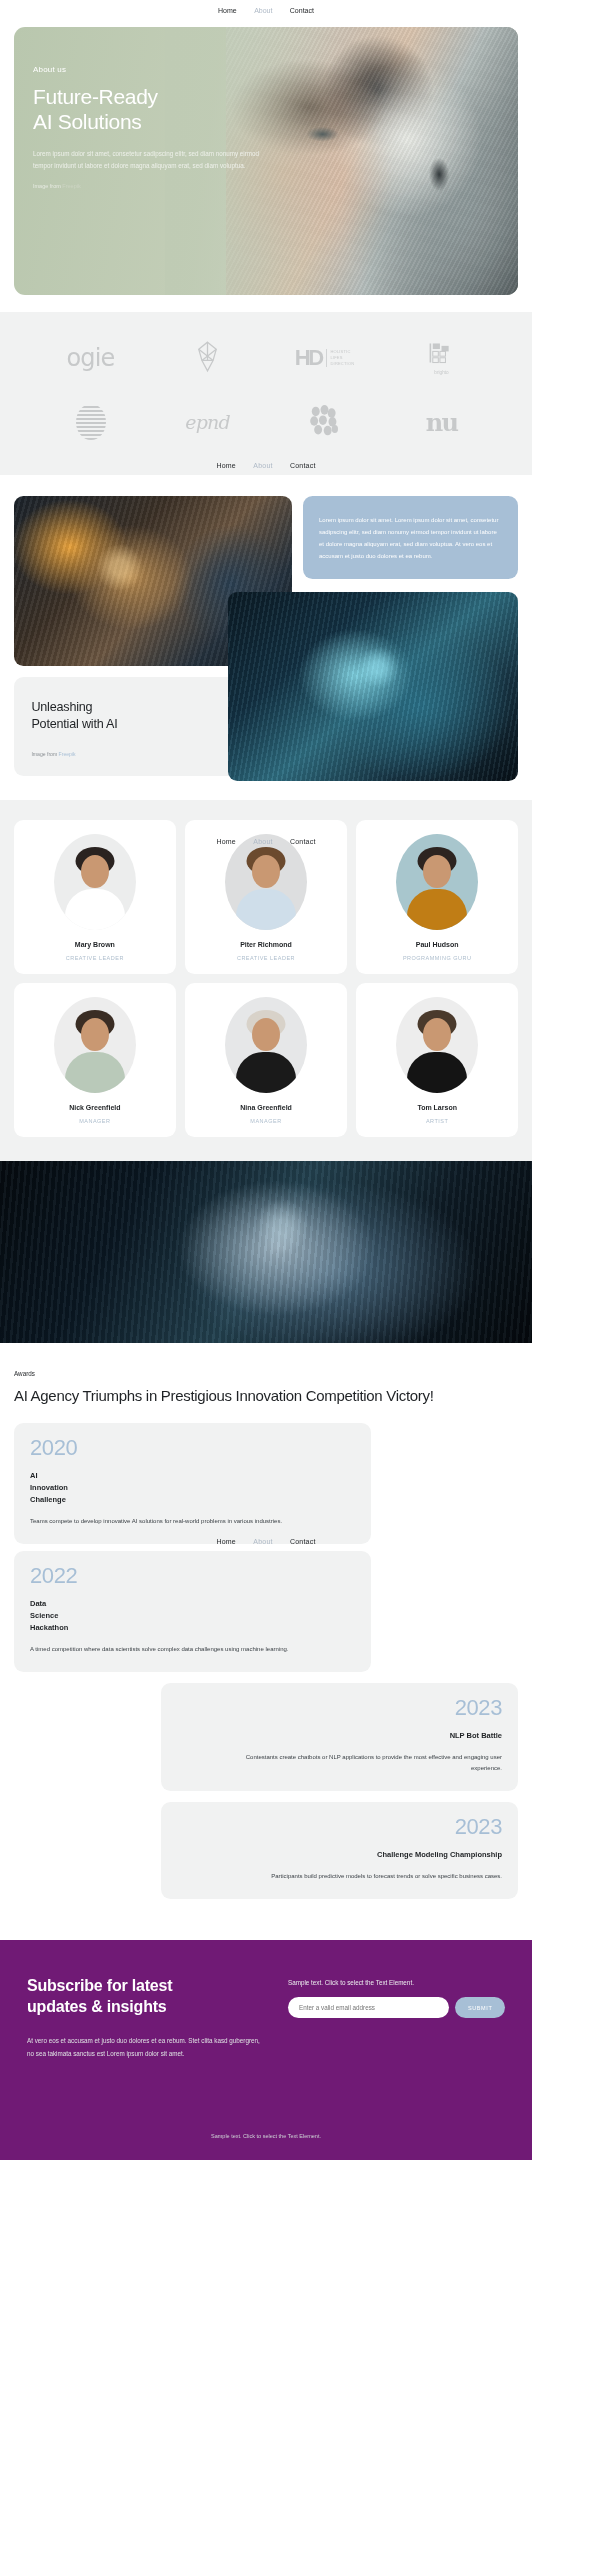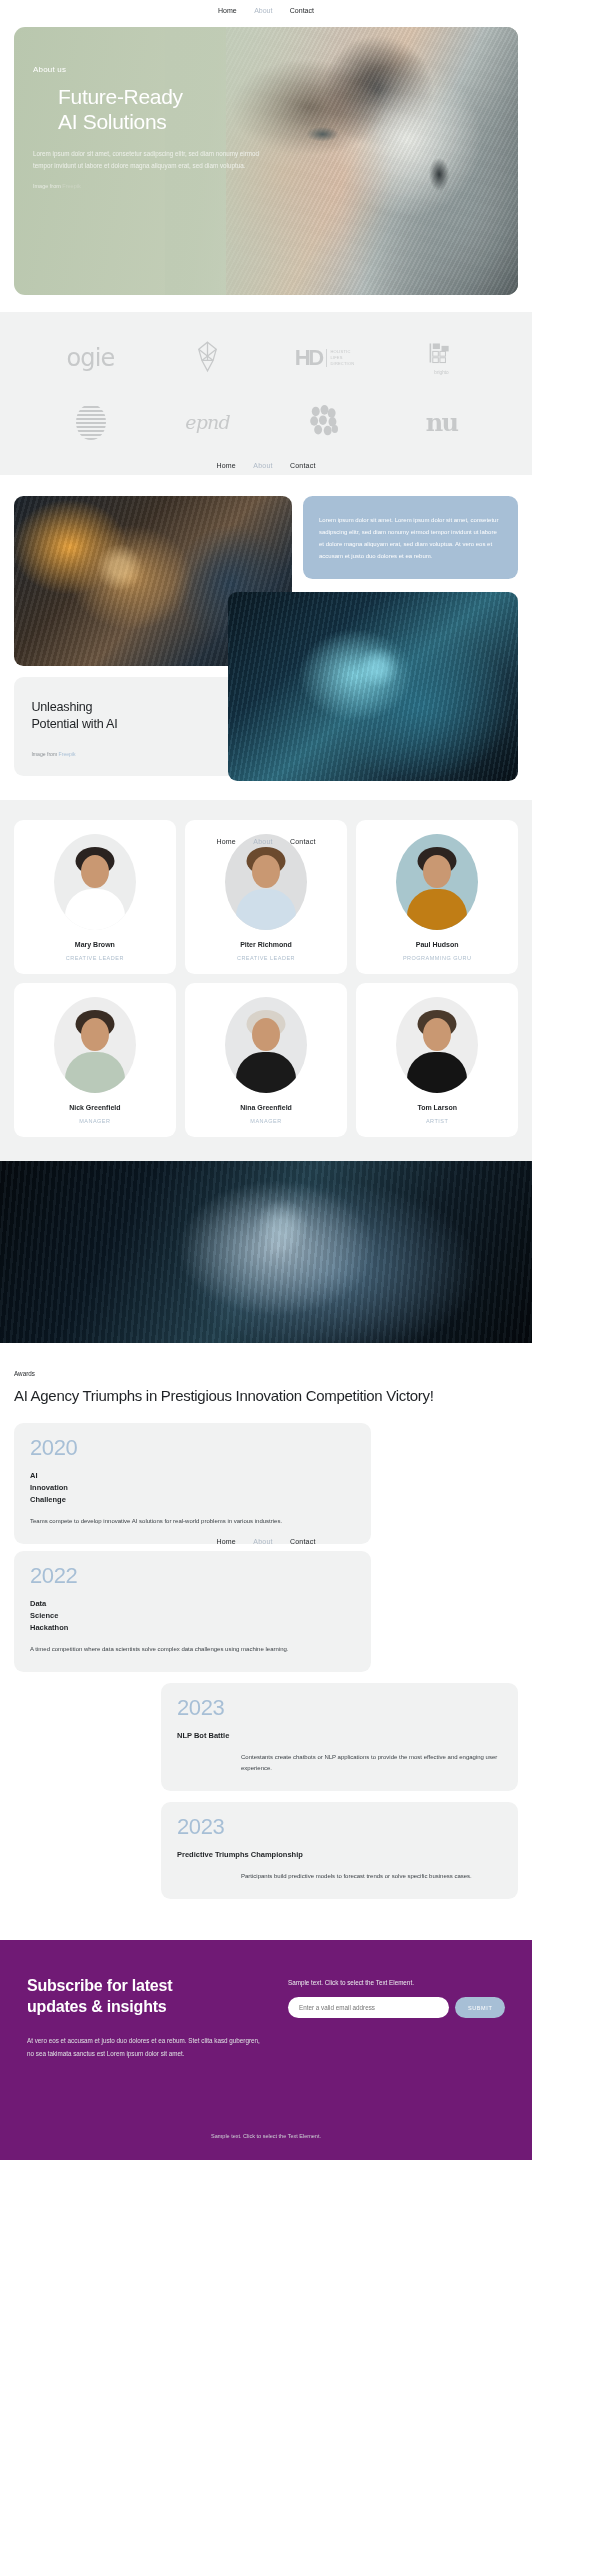--- a/index.html
+++ b/index.html
@@ -69,21 +69,21 @@
     background: linear-gradient(90deg, rgba(191,203,180,1) 0%, rgba(191,203,180,0) 100%);
   }
   .hero-inner {
     position: relative; z-index: 3;
     padding: 38px 0 0 19px;
     max-width: 261px;
   }
   .hero-eyebrow { color:#fff; font-size:8px; margin-bottom:11px; letter-spacing:0.2px; }
   .hero-title {
     color:#fff; font-size:21px; line-height:1.18; font-weight:400;
-    letter-spacing:-0.3px; margin-bottom:14px;margin-left:25px;
+    letter-spacing:-0.3px; margin-bottom:14px;
   }
   .hero-para { color:#f2f4ef; font-size:6.3px; line-height:1.85; max-width:237px; opacity:.92; }
   .hero-credit { color:#eef0ea; font-size:5.5px; margin-top:11px; opacity:.85; }
   .hero-credit a { color:#cfd6c6; text-decoration:none; }
 
   
   .logos {
     background:#f1f2f2;
     padding: 27px 32px 35px 32px;
     margin-top: 17.4px;
@@ -190,21 +190,21 @@
       radial-gradient(circle at 53% 36%, rgba(210,235,245,.35) 0 2.5%, rgba(210,235,245,0) 9%),
       repeating-linear-gradient(95deg, rgba(200,230,245,.05) 0 2.4px, rgba(0,0,0,.09) 2.4px 6.3px);
   }
 
   
   .awards { padding: 27px 14px 20.5px 14px; position:relative; background:#fff; }
   .aw-eyebrow { font-size:6.3px; color:#1f2225; margin-bottom:9.5px; }
   .aw-title { font-size:15px; line-height:1.3; font-weight:400; letter-spacing:-0.3px; margin-bottom:17.4px; }
   .aw-card { background:#f1f2f2; border-radius:9.5px; padding: 14px 16px 17.4px 16px; }
   .aw-card.left { width: 357px; }
-  .aw-card.right { width: 357px; margin-left:auto; }
+  .aw-card.right { width: 357px; margin-left:auto; text-align:right; }
   .aw-year { font-size:22px; color:#a7bfd6; line-height:1; margin-bottom:11px; letter-spacing:-0.4px; }
   .aw-name { font-size:7.5px; font-weight:700; line-height:1.6; margin-bottom:9.5px; color:#1f2225; }
   .aw-desc { font-size:6px; line-height:1.85; color:#3c4247; max-width:261px; }
   .aw-card.right .aw-desc { margin-left:auto; }
   .aw-gap { height:11px; }
 
   
   .footer { background:#701a75; padding: 36px 27px 20.5px 27px; color:#fff; margin-top: 20.5px; }
   .footer-row { display:flex; gap:24px; }
   .f-left { width: 237px; }
@@ -433,21 +433,21 @@
         </div>
         <div class="aw-gap"></div>
         <div class="aw-card right">
           <div class="aw-year">2023</div>
           <div class="aw-name"><span>NLP Bot Battle</span></div>
           <div class="aw-desc">Contestants create chatbots or NLP applications to provide the most effective and engaging user experience.</div>
         </div>
         <div class="aw-gap"></div>
         <div class="aw-card right">
           <div class="aw-year">2023</div>
-          <div class="aw-name"><span>Predictive Triumphs Championship</span></div>
+          <div class="aw-name"><span>Challenge Modeling Championship</span></div>
           <div class="aw-desc">Participants build predictive models to forecast trends or solve specific business cases.</div>
         </div>
       </div>
   </div>
 
   <div class="footer">
     <div class="footer-row">
       <div class="f-left">
         <div class="f-title">
           <span>Subscribe for latest</span><br>

